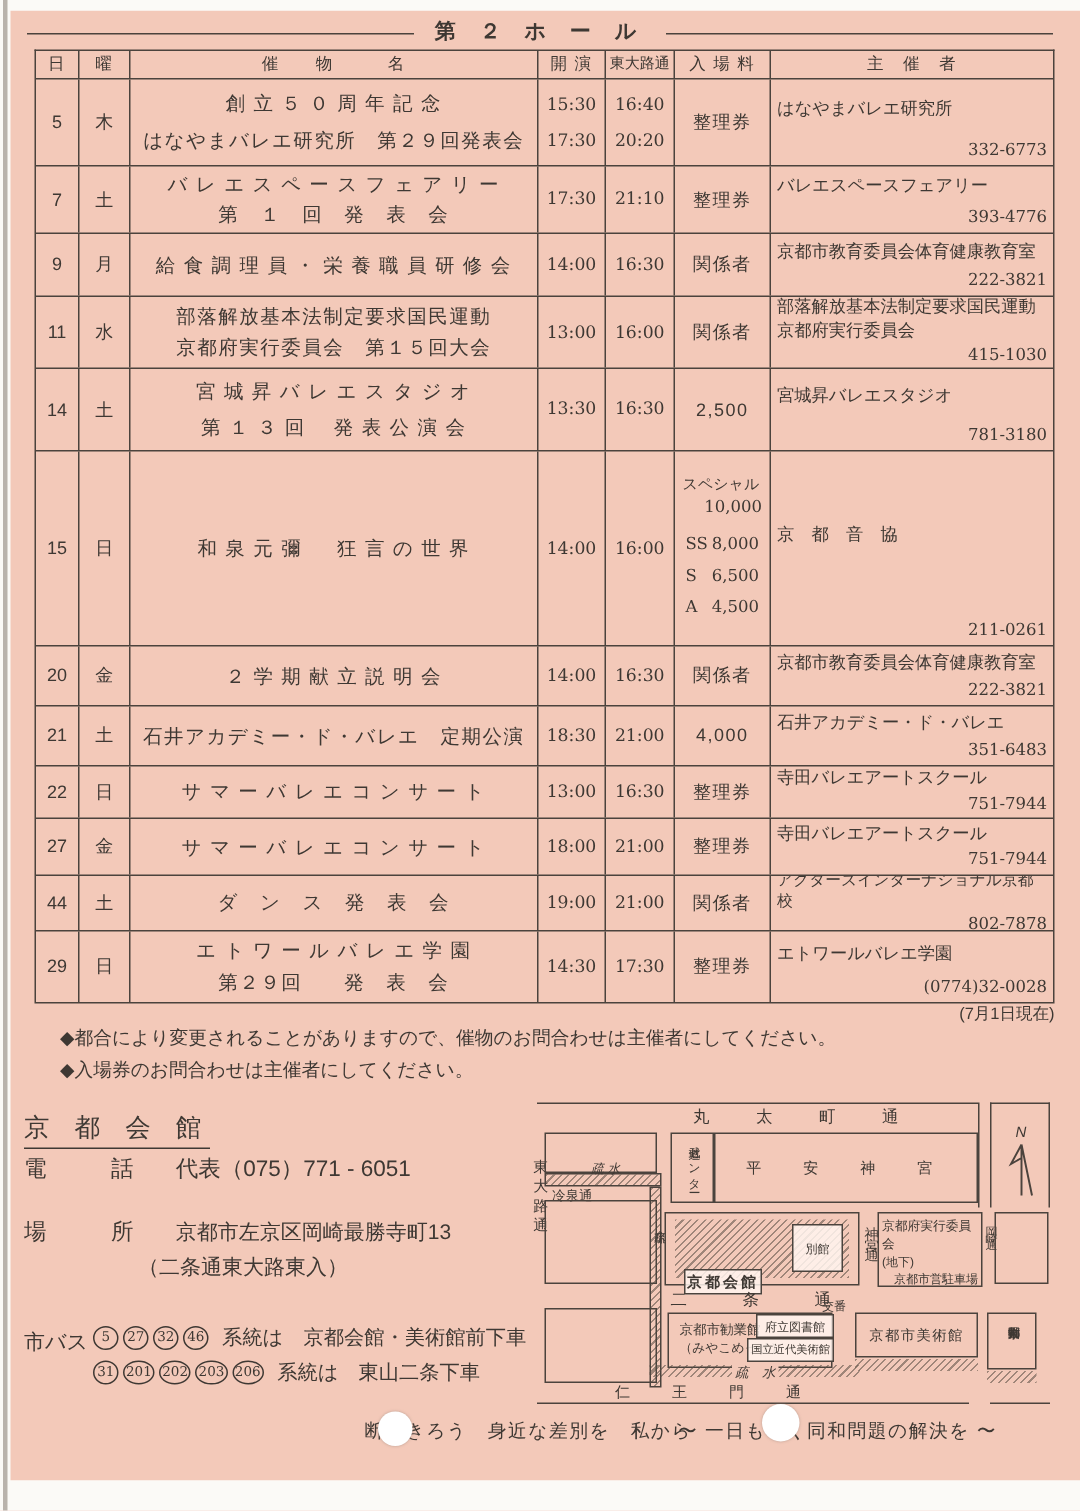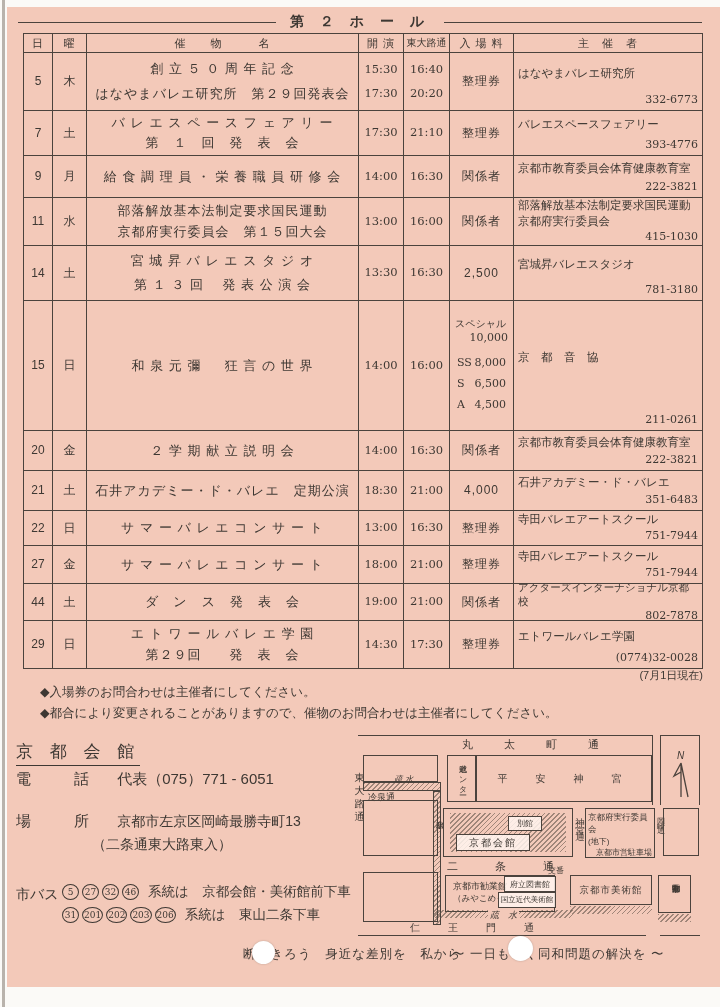--- a/index.html
+++ b/index.html
@@ -361,22 +361,22 @@
             </div>
             <div class="phone">(0774)32-0028</div>
           </div>
         </div>
       </div>
   </div>
 
   <div class="asof">(7月1日現在)</div>
 
   <div class="notes">
+    <div>◆都合により変更されることがありますので、催物のお問合わせは主催者にしてください。</div>
     <div>◆入場券のお問合わせは主催者にしてください。</div>
-    <div>◆都合により変更されることがありますので、催物のお問合わせは主催者にしてください。</div>
   </div>
 
   <div class="venue-name">京 都 会 館</div>
 
   <div class="vrow phone-row">
     <span class="vlabel">電　話</span>
     <span>代表（075）771 - 6051</span>
   </div>
 
   <div class="vrow loc-row">
@@ -432,22 +432,22 @@
       <span style="font-size:10px;letter-spacing:9px">平　安　神　宮</span>
     </div>
 
     <div class="mlabel" style="left:325px;top:24px;font-size:10px;font-style:italic">N</div>
     <svg style="position:absolute;left:318px;top:34px" width="22" height="40" viewBox="0 0 22 40">
       <path d="M11 3 L11 37 M11 3 L4 16 L11 12 M11 3 L18 37" stroke="#4b433d" stroke-width="1.3" fill="none"></path>
     </svg>
 
     <div class="blk" style="left:91px;top:82px;width:130px;height:49px"></div>
     <div class="hatch" style="position:absolute;left:98px;top:87px;width:116px;height:39px"></div>
-    <div class="wbox" style="left:156px;top:90px;width:34px;height:15px;font-size:8px">別館</div>
-    <div class="wbox" style="left:104px;top:108px;width:74px;height:17px;font-size:10px;font-weight:normal;letter-spacing:2px">京都会館</div>
+    <div class="wbox" style="left:176px;top:90px;width:34px;height:32px;font-size:8px">別館</div>
+    <div class="wbox" style="left:104px;top:120px;width:52px;height:17px;font-size:10px;font-weight:bold;letter-spacing:2px">京都会館</div>
 
     <div class="mlabel vtext" style="left:221px;top:84px;font-size:9.5px;letter-spacing:7px">神宮通</div>
 
     <div class="blk" style="left:233px;top:82px;width:70px;height:50px;padding:3px 2px">
       <div style="font-size:8.5px">京都府実行委員会</div>
       <div style="font-size:8px">(地下)</div>
       <div style="font-size:8px;text-align:right">京都市営駐車場</div>
     </div>
     <div class="mlabel vtext" style="left:302px;top:85px;font-size:8px;letter-spacing:4px">岡崎通</div>
     <div class="blk" style="left:311px;top:82px;width:36px;height:48px"></div>

